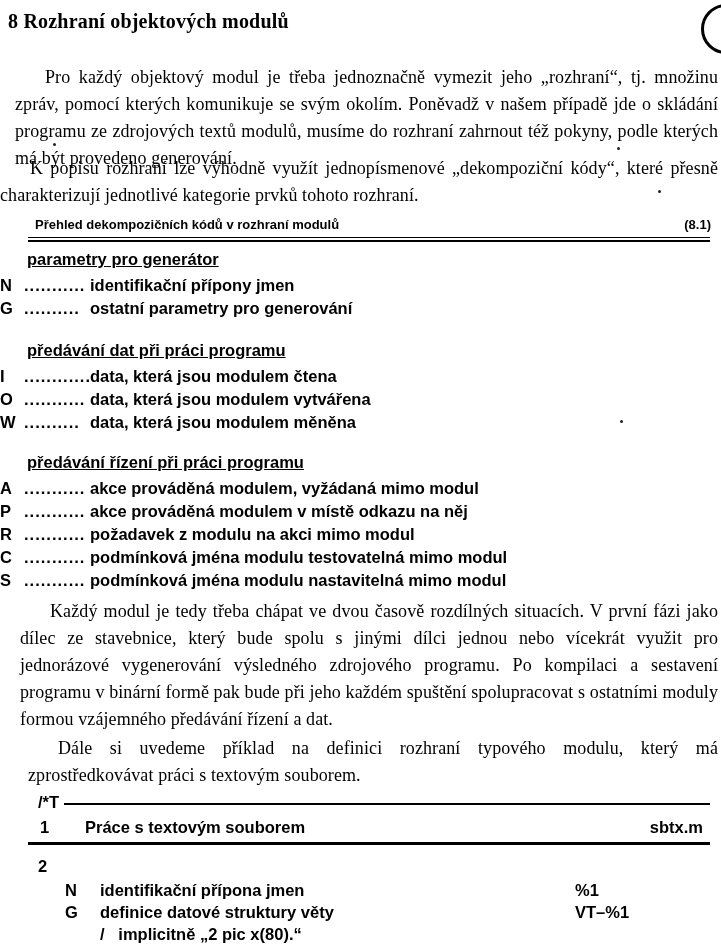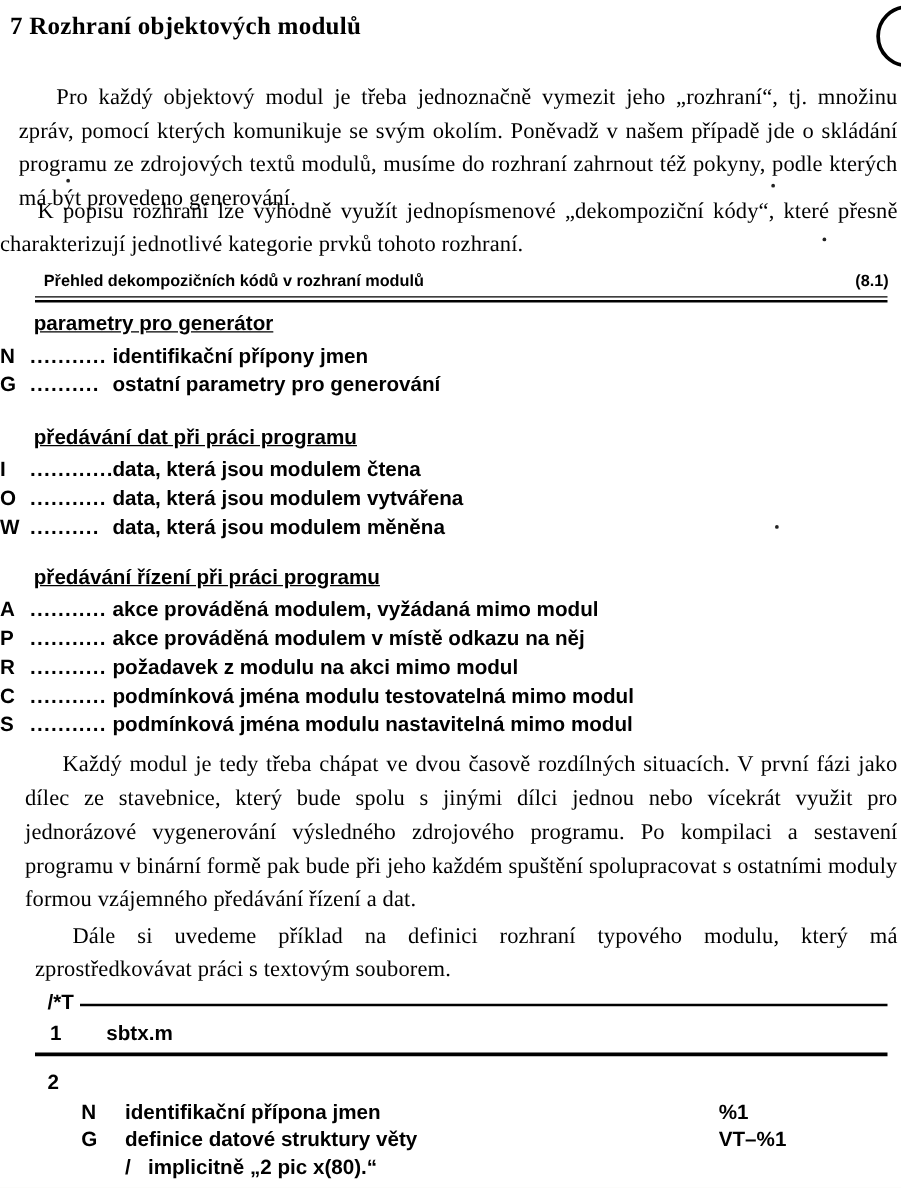--- a/index.html
+++ b/index.html
@@ -104,21 +104,21 @@
   #speck1 { left: 53px;  top: 143px; width: 3px; height: 3px; }
   #speck2 { left: 617px; top: 147px; width: 3px; height: 3px; }
   #speck3 { left: 658px; top: 190px; width: 3px; height: 3px; }
   #speck4 { left: 620px; top: 420px; width: 3px; height: 3px; }
 </style>
 </head>
 <body>
 
 <div class="page">
 
-  <div class="heading">7 Rozhraní objektových modulů</div>
+  <div class="heading">8 Rozhraní objektových modulů</div>
 
   <div class="para" id="para1">Pro každý objektový modul je třeba jednoznačně vymezit jeho „rozhraní“, tj. množinu zpráv, pomocí kterých komunikuje se svým okolím. Poněvadž v našem případě jde o skládání programu ze zdrojových textů modulů, musíme do rozhraní zahrnout též pokyny, podle kterých má být provedeno generování.</div>
   <div class="para" id="para2">K popisu rozhraní lze výhodně využít jednopísmenové „dekompoziční kódy“, které přesně charakterizují jednotlivé kategorie prvků tohoto rozhraní.</div>
 
   <div class="caption-row sans">
     <span>Přehled dekompozičních kódů v rozhraní modulů</span>
     <span>(8.1)</span>
   </div>
   <div class="rule-double"></div>
 
@@ -166,20 +166,21 @@
 
   <div class="para" id="para3">Každý modul je tedy třeba chápat ve dvou časově rozdílných situacích. V první fázi jako dílec ze stavebnice, který bude spolu s jinými dílci jednou nebo vícekrát využit pro jednorázové vygenerování výsledného zdrojového programu. Po kompilaci a sestavení programu v binární formě pak bude při jeho každém spuštění spolupracovat s ostatními moduly formou vzájemného předávání řízení a dat.</div>
   <div class="para" id="para4">Dále si uvedeme příklad na definici rozhraní typového modulu, který má zprostředkovávat práci s textovým souborem.</div>
 
   <div class="ex-marker sans">
     <span>/*T</span>
     <span class="hline"></span>
   </div>
   <div class="ex-row1 sans">
     <span class="enum">1</span>
+    <span class="etitle">Práce s textovým souborem</span>
     <span>sbtx.m</span>
   </div>
   <div class="ex-rule"></div>
   <div class="ex-num2 sans">2</div>
 
   <div class="ex-rows sans">
     <div class="erow">
       <span class="ecode">N</span>
         <span class="edesc">identifikační přípona jmen</span>
         <span class="evalue">%1</span>

